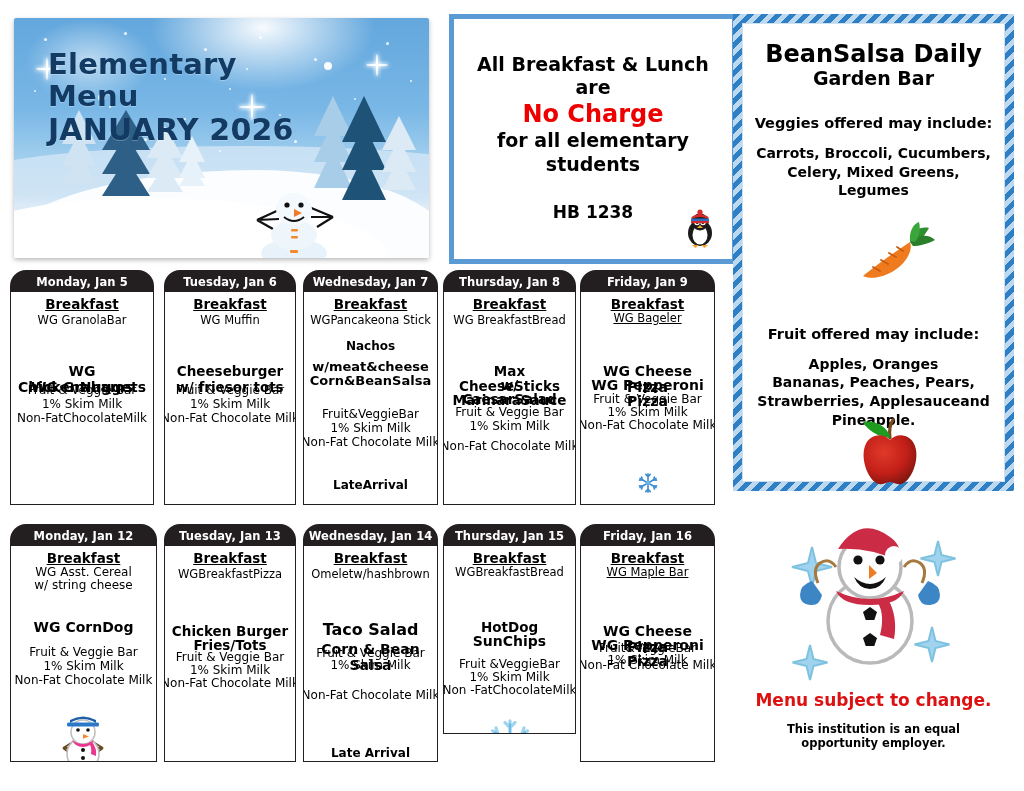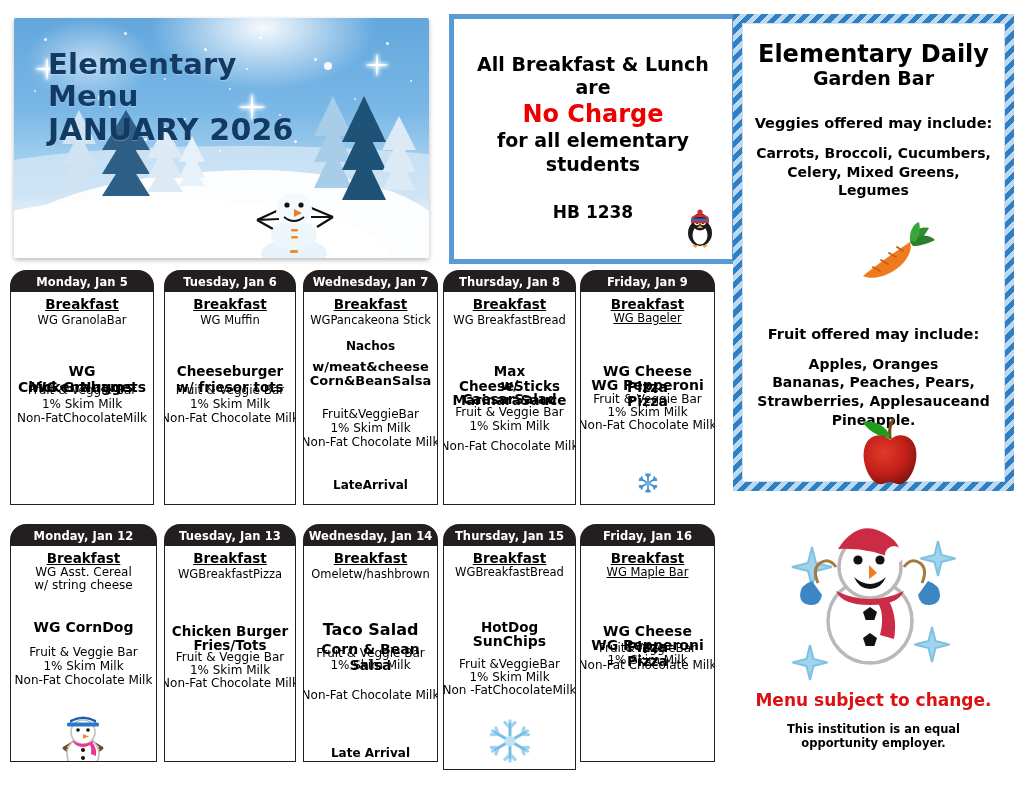--- a/index.html
+++ b/index.html
@@ -222,21 +222,21 @@
     <rect x="9" y="9.5" width="18" height="2.6" fill="#2a6fc0"></rect>
     <rect x="9" y="12" width="18" height="2.2" fill="#d62b2b"></rect>
     <circle cx="18" cy="3.2" r="2.6" fill="#d62b2b"></circle>
     <path d="M10 36 l7 0 -3.5 3z" fill="#f4a62a"></path>
     <path d="M19 36 l7 0 -3.5 3z" fill="#f4a62a"></path>
   </svg>
 </div>
 
 <div id="garden">
   <div class="gin">
-    <div class="gt1">Elementary Daily</div>
+    <div class="gt1">BeanSalsa Daily</div>
     <div class="gt2">Garden Bar</div>
     <div class="ghead">Veggies offered may include:</div>
     <div class="glist">
       <div>Carrots,  Broccoli,  Cucumbers,</div>
       <div>Celery,  Mixed Greens,</div>
       <div>Legumes</div>
     </div>
 
     <svg class="carrot" viewBox="0 0 82 62">
       <path d="M8 56 C20 46 40 32 55 22 C58 30 52 42 40 50 C30 57 16 60 8 56z" fill="#f07a1e"></path>
@@ -395,21 +395,21 @@
     <div class="bkitem" style="top:22px;">Omeletw/hashbrown</div>
     <div class="entree" style="top:75px;font-size:16px;">Taco Salad</div>
     <div class="entree" style="top:96px;font-size:14px;">Corn &amp; Bean Salsa</div>
     <div class="sides" style="top:101px;">Fruit &amp; Veggie Bar</div>
     <div class="sides" style="top:113px;">1% Skim Milk</div>
     <div class="sides" style="top:143px;">Non-Fat Chocolate Milk</div>
     <div class="note" style="top:200px;">Late  Arrival</div>
   </div>
 </div>
 
-<div class="cell" style="left:443px;top:524px;width:133px;height:246px;">
+<div class="cell" style="left:443px;top:524px;width:133px;height:210px;">
   <div class="hdr">Thursday, Jan 15</div>
   <div class="body">
     <div class="bk">Breakfast</div>
     <div class="bkitem" style="top:20px;">WGBreakfastBread</div>
     <div class="entree" style="top:74px;font-size:13.5px;">HotDog</div>
     <div class="entree" style="top:88px;font-size:14px;">SunChips</div>
     <div class="sides" style="top:112px;">Fruit &amp;VeggieBar</div>
     <div class="sides" style="top:125px;">1% Skim Milk</div>
     <div class="sides" style="top:138px;">Non  -FatChocolateMilk</div>
     <svg style="position:absolute;left:43px;top:172px;" width="46" height="46" viewBox="0 0 24 24">

